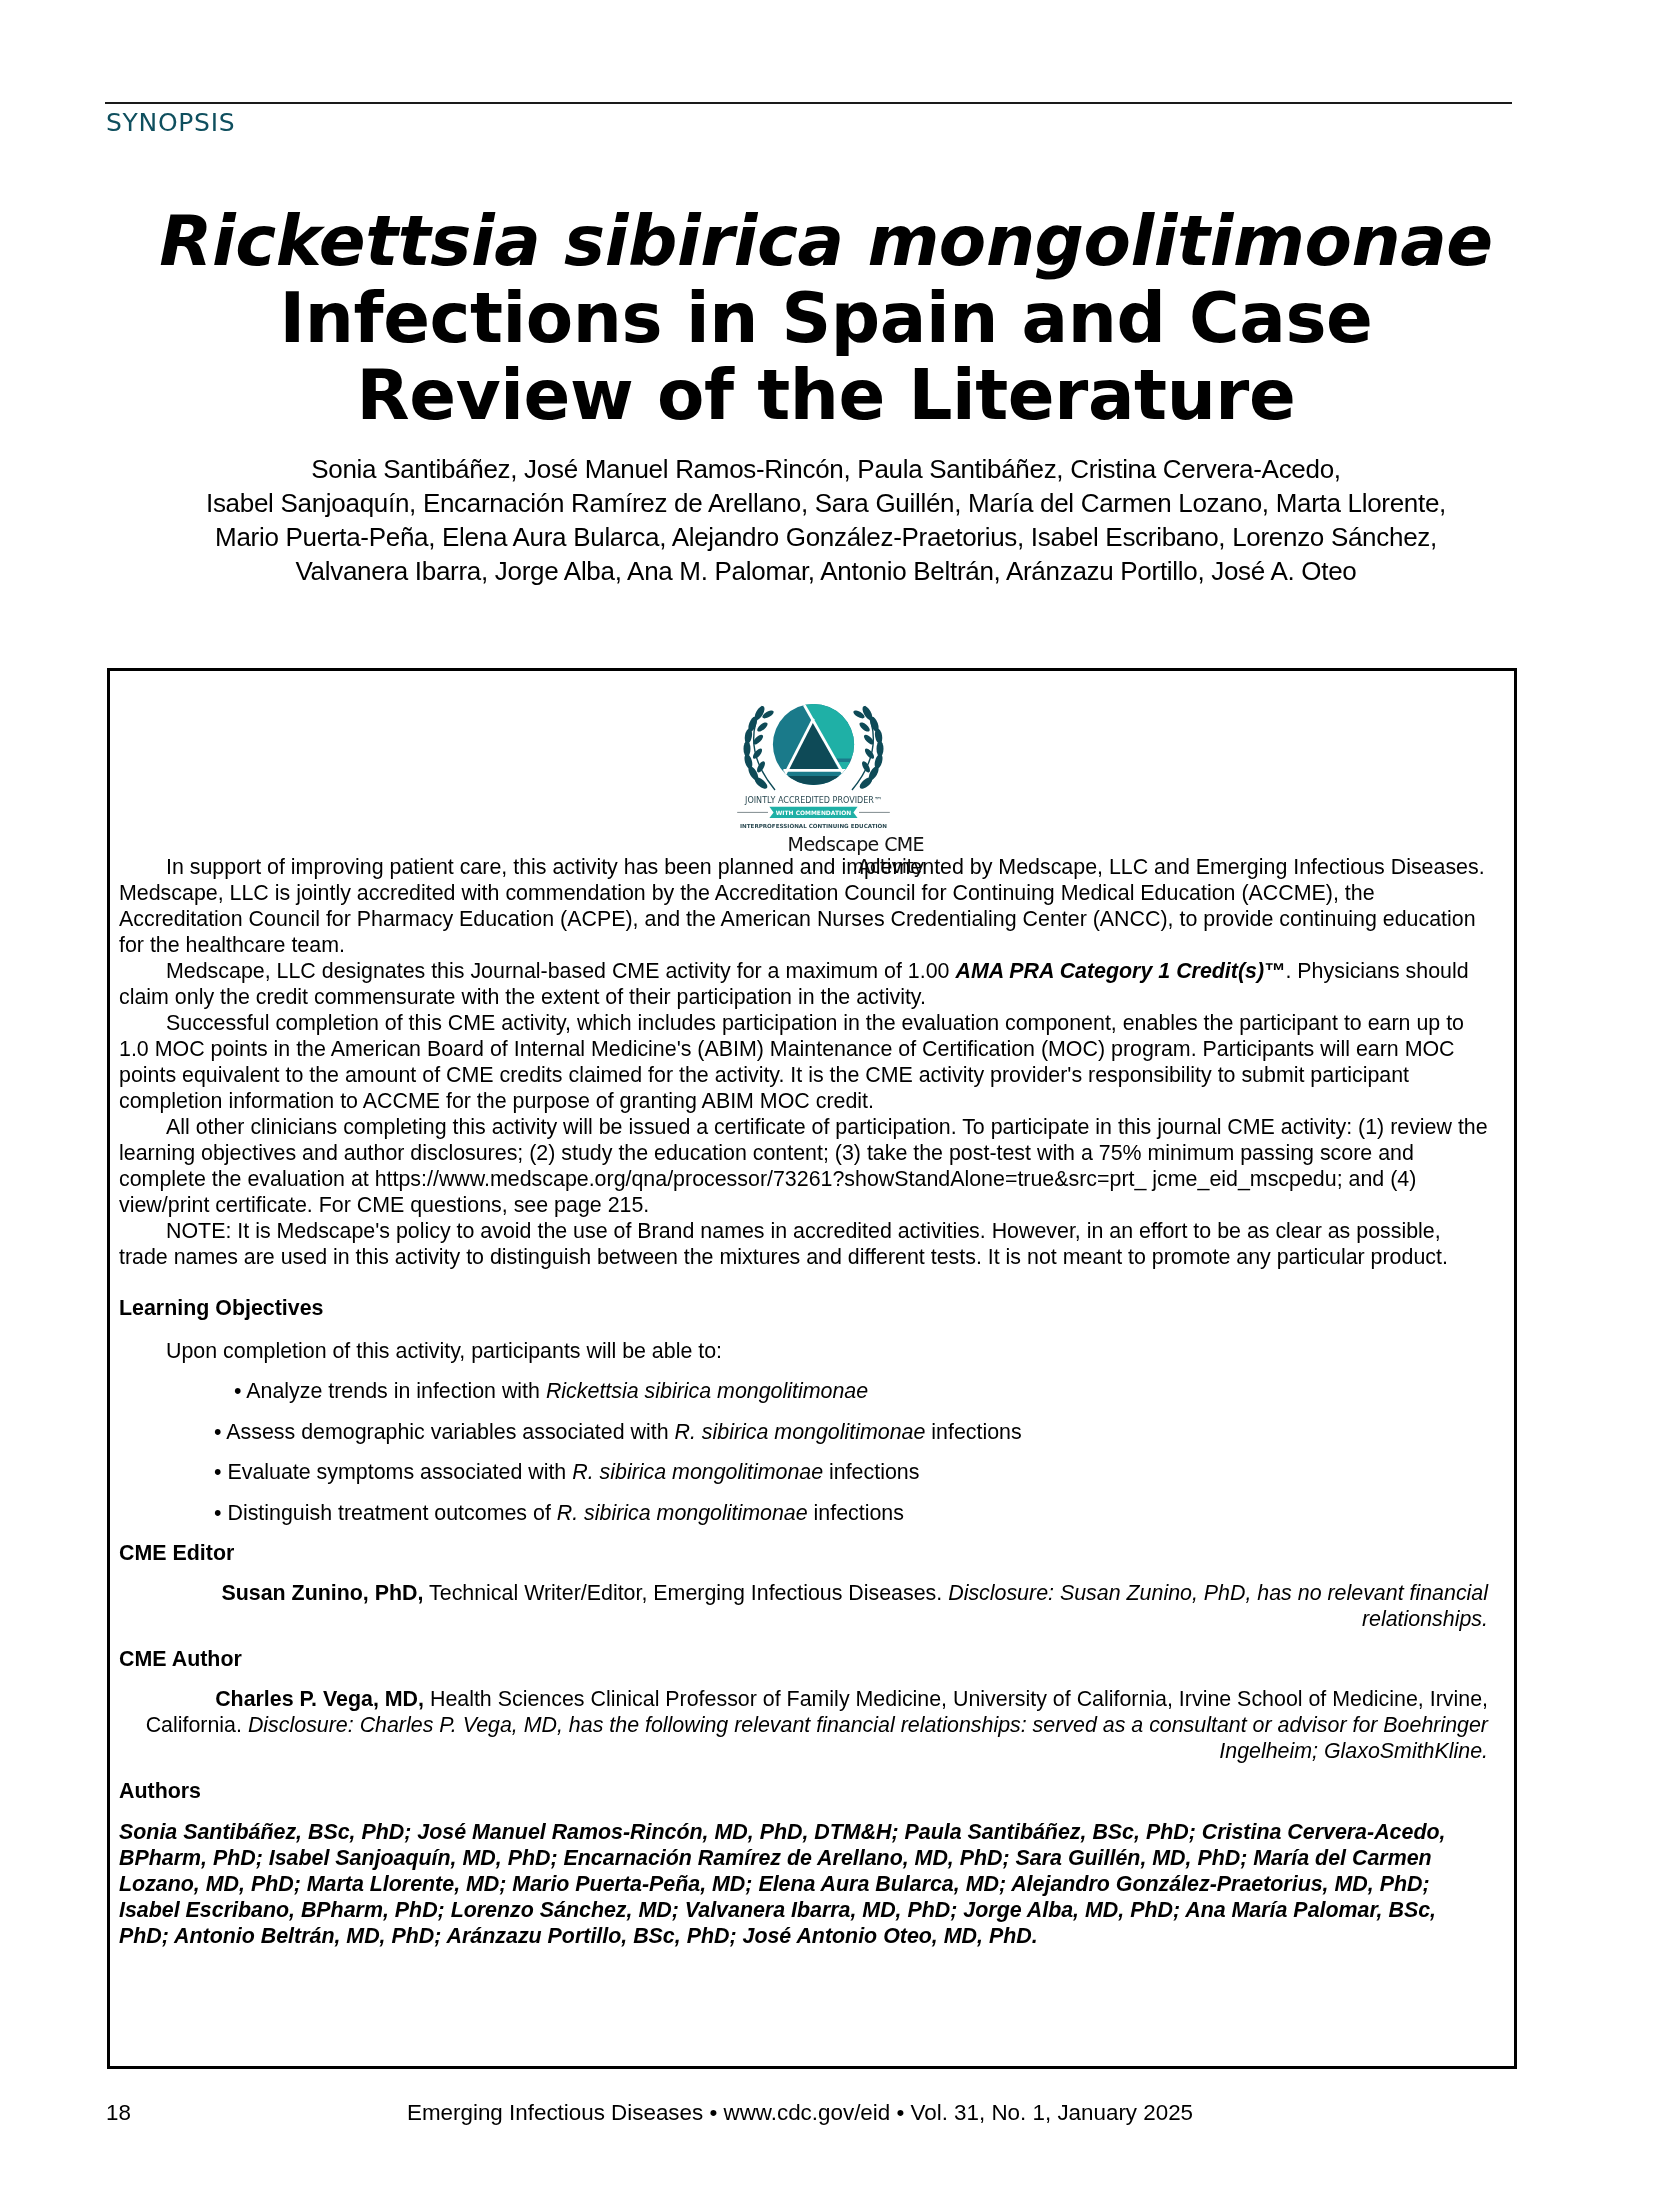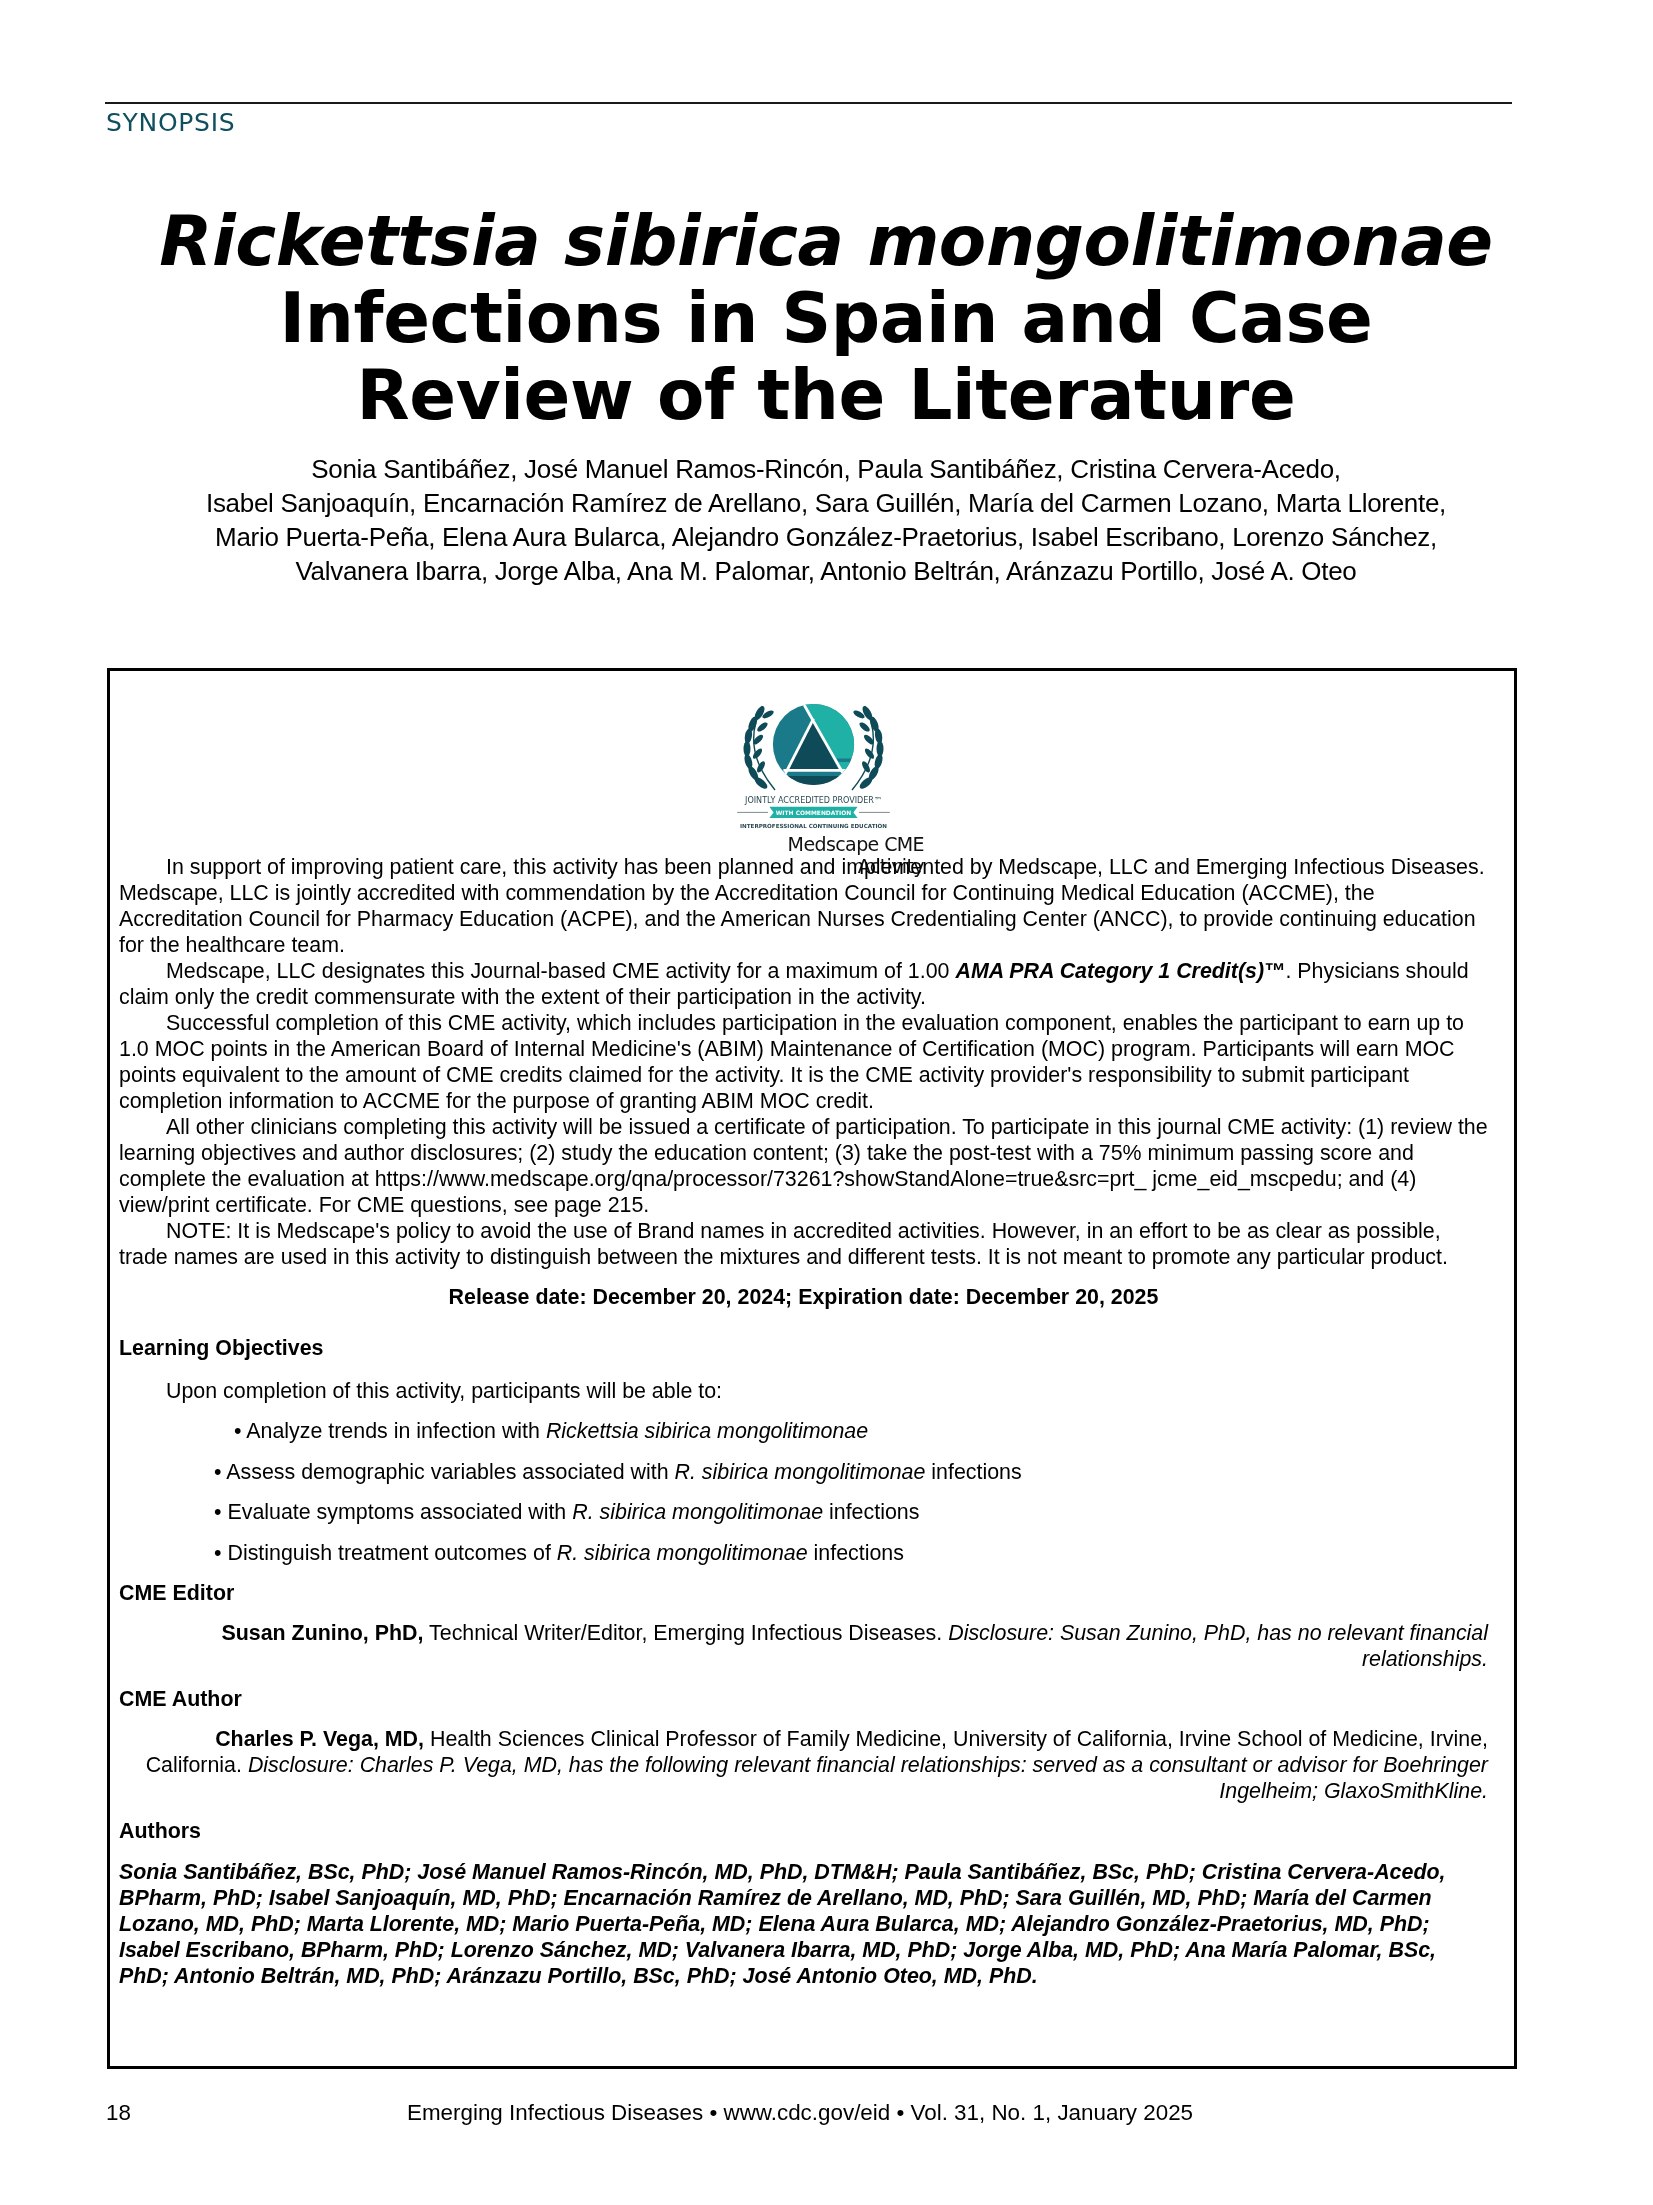--- a/index.html
+++ b/index.html
@@ -120,21 +120,20 @@
     <div class="logo-caption">Medscape CME Activity</div>
   </div>
 
   <div class="body-text">
     <p>In support of improving patient care, this activity has been planned and implemented by Medscape, LLC and Emerging Infectious Diseases. Medscape, LLC is jointly accredited with commendation by the Accreditation Council for Continuing Medical Education (ACCME), the Accreditation Council for Pharmacy Education (ACPE), and the American Nurses Credentialing Center (ANCC), to provide continuing education for the healthcare team.</p>
     <p><span>Medscape, LLC designates this Journal-based CME activity for a maximum of 1.00 </span><span class="em-bold">AMA PRA Category 1 Credit(s)™</span><span>. Physicians should claim only the credit commensurate with the extent of their participation in the activity.</span></p>
     <p>Successful completion of this CME activity, which includes participation in the evaluation component, enables the participant to earn up to 1.0 MOC points in the American Board of Internal Medicine's (ABIM) Maintenance of Certification (MOC) program. Participants will earn MOC points equivalent to the amount of CME credits claimed for the activity. It is the CME activity provider's responsibility to submit participant completion information to ACCME for the purpose of granting ABIM MOC credit.</p>
     <p><span>All other clinicians completing this activity will be issued a certificate of participation. To participate in this journal CME activity: (1) review the learning objectives and author disclosures; (2) study the education content; (3) take the post-test with a 75% minimum passing score and complete the evaluation at </span><span>https://www.medscape.org/qna/processor/73261?showStandAlone=true&amp;src=prt_ jcme_eid_mscpedu</span><span>; and (4) view/print certificate. For CME questions, see page 215.</span></p>
     <p>NOTE: It is Medscape's policy to avoid the use of Brand names in accredited activities. However, in an effort to be as clear as possible, trade names are used in this activity to distinguish between the mixtures and different tests. It is not meant to promote any particular product.</p>
 
-    <p class="release">Release date: December 20, 2024; Expiration date: December 20, 2025</p>
 
     <p class="sec-head lo-head">Learning Objectives</p>
     <p class="lo-intro">Upon completion of this activity, participants will be able to:</p>
     <ul class="bullets">
       <li><span>• Analyze trends in infection with </span><span class="it">Rickettsia sibirica mongolitimonae</span><span></span></li>
       <li><span>• Assess demographic variables associated with </span><span class="it">R. sibirica mongolitimonae</span><span> infections</span></li>
       <li><span>• Evaluate symptoms associated with </span><span class="it">R. sibirica mongolitimonae</span><span> infections</span></li>
       <li><span>• Distinguish treatment outcomes of </span><span class="it">R. sibirica mongolitimonae</span><span> infections</span></li>
     </ul>
 

